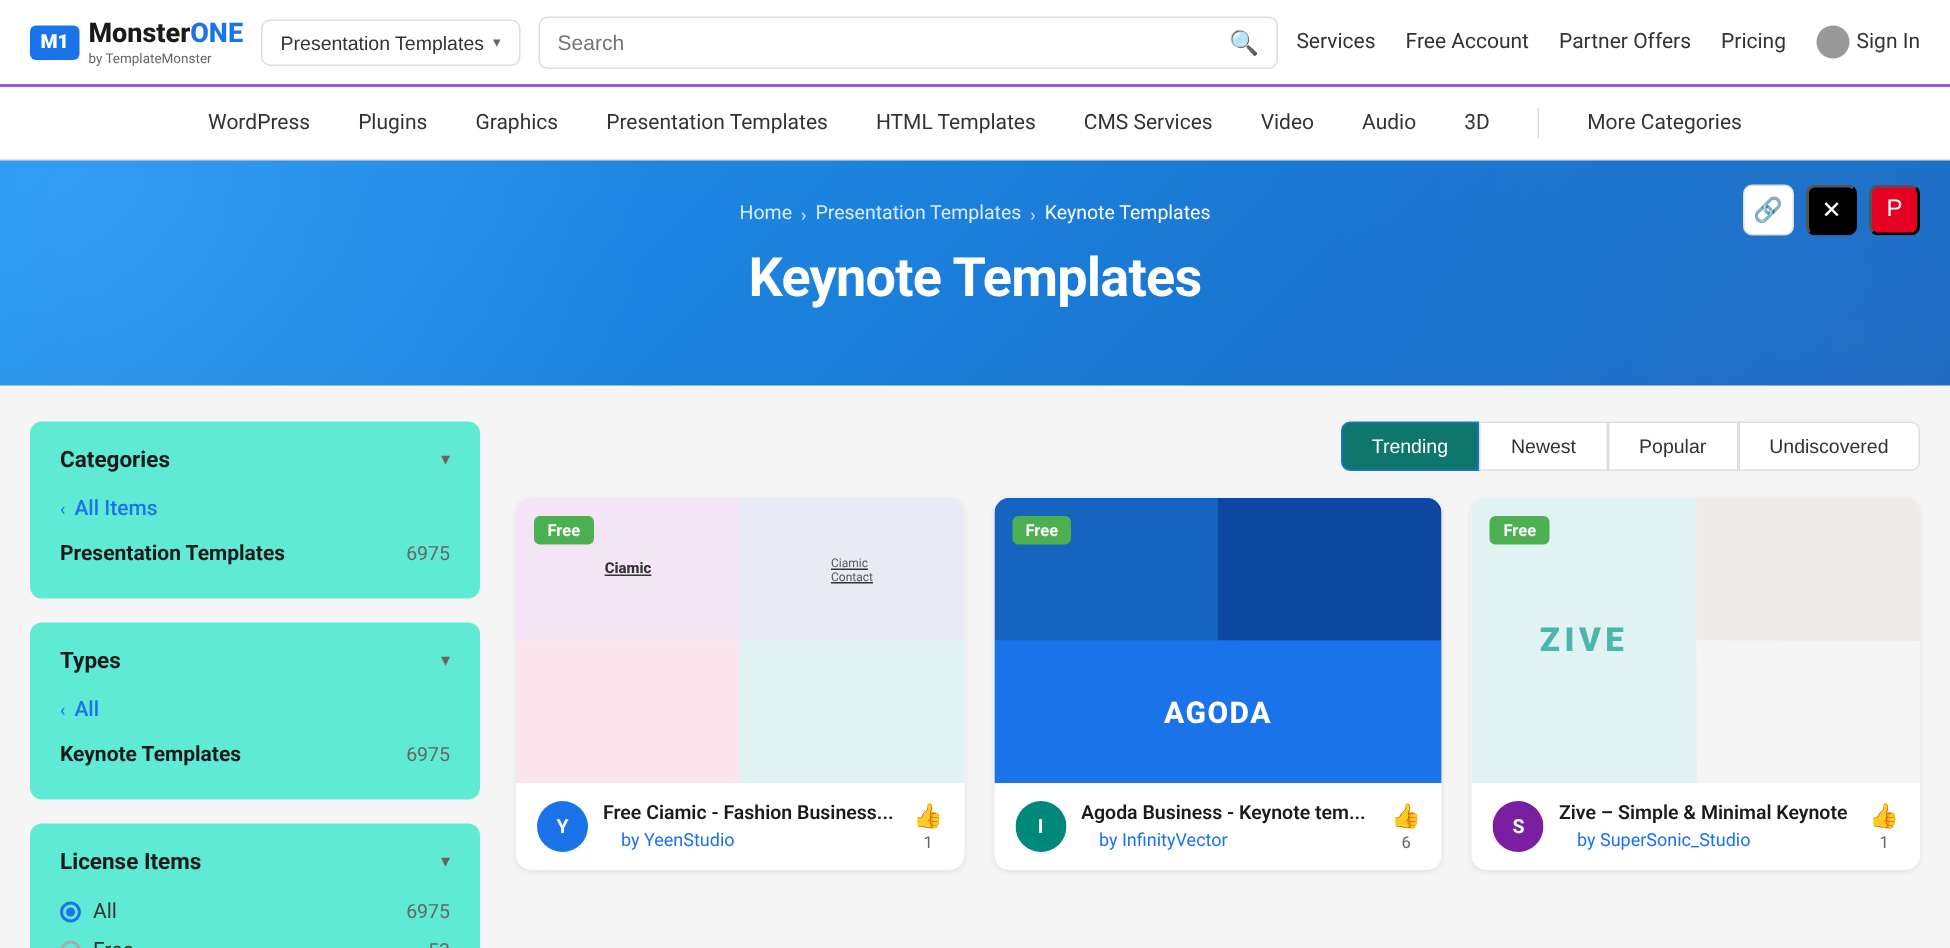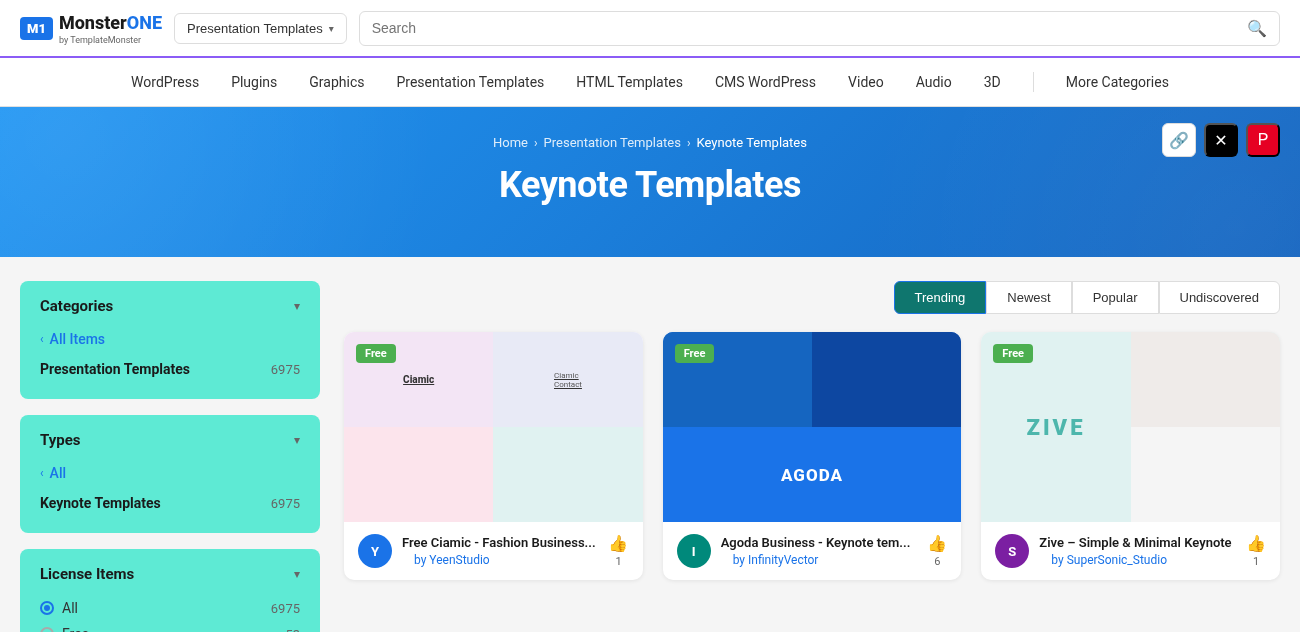--- a/index.html
+++ b/index.html
@@ -128,29 +128,39 @@
   <button class="dropdown-btn">
     <span>Presentation Templates</span>
     <span class="dropdown-arrow">▾</span>
   </button>
 
   <div class="search-bar">
     <input type="text" placeholder="Search" style="">
     <span class="search-icon">🔍</span>
   </div>
 
+  <nav class="header-nav">
+    <a href="#">Services</a>
+    <a href="#">Free Account</a>
+    <a href="#">Partner Offers</a>
+    <a href="#">Pricing</a>
+    <a href="#" class="sign-in">
+      <span class="user-icon"></span>
+      <span>Sign In</span>
+    </a>
+  </nav>
 </header>
 
 <nav class="nav-bar">
   <a href="#">WordPress</a>
   <a href="#">Plugins</a>
   <a href="#">Graphics</a>
   <a href="#">Presentation Templates</a>
   <a href="#">HTML Templates</a>
-  <a href="#">CMS WordPress</a>
+  <a href="#">CMS Services</a>
   <a href="#">Video</a>
   <a href="#">Audio</a>
   <a href="#">3D</a>
   <div class="nav-separator"></div>
   <span class="nav-more">More Categories</span>
 </nav>
 
 <div class="hero">
   <div class="share-icons">
     <button class="share-btn share-link">🔗</button>
@@ -260,21 +270,21 @@
           </div>
         </div>
       </div>
 
       <div class="card">
         <div class="card-img thumb-agoda">
           <div style="width:100%;height:100%;display:grid;grid-template-columns:1fr 1fr;grid-template-rows:1fr 1fr;">
             <div style="background:#1565c0;"></div>
             <div style="background:#0d47a1;"></div>
             <div style="grid-column:1/-1;background:#1a73e8;display:flex;align-items:center;justify-content:center;">
-              <span style="font-size:17px;font-weight:800;color:#fff;letter-spacing:1px;">AGODA</span>
+              <span style="font-size:20px;font-weight:800;color:#fff;letter-spacing:1px;">AGODA</span>
             </div>
           </div>
           <div class="free-badge">Free</div>
         </div>
         <div class="card-info">
           <div class="avatar-circle">
             <div class="avatar-inner" style="background:#00897b;">I</div>
           </div>
           <div class="card-meta">
             <div class="card-title">Agoda Business - Keynote tem...</div>

